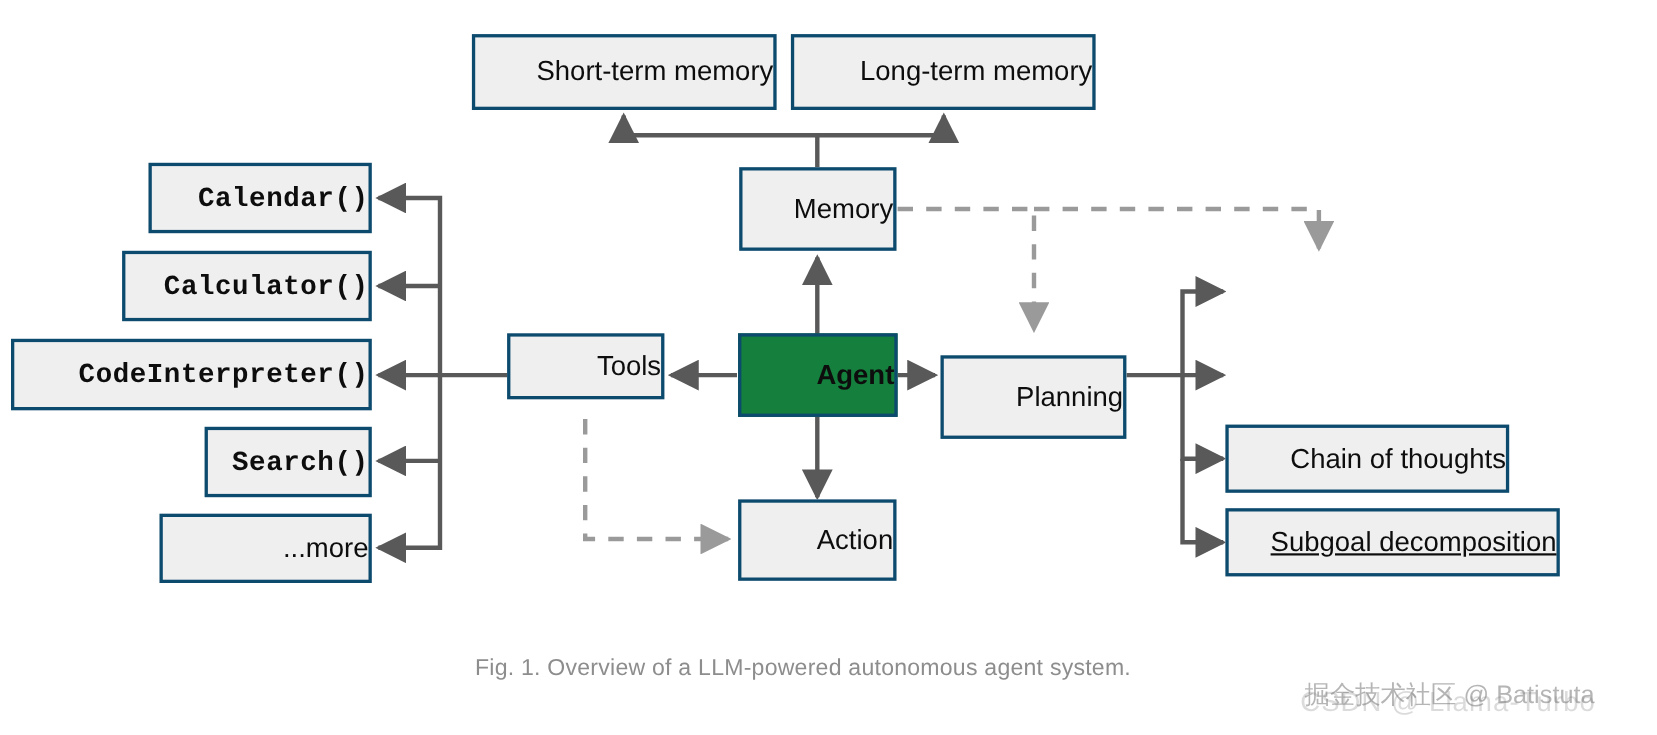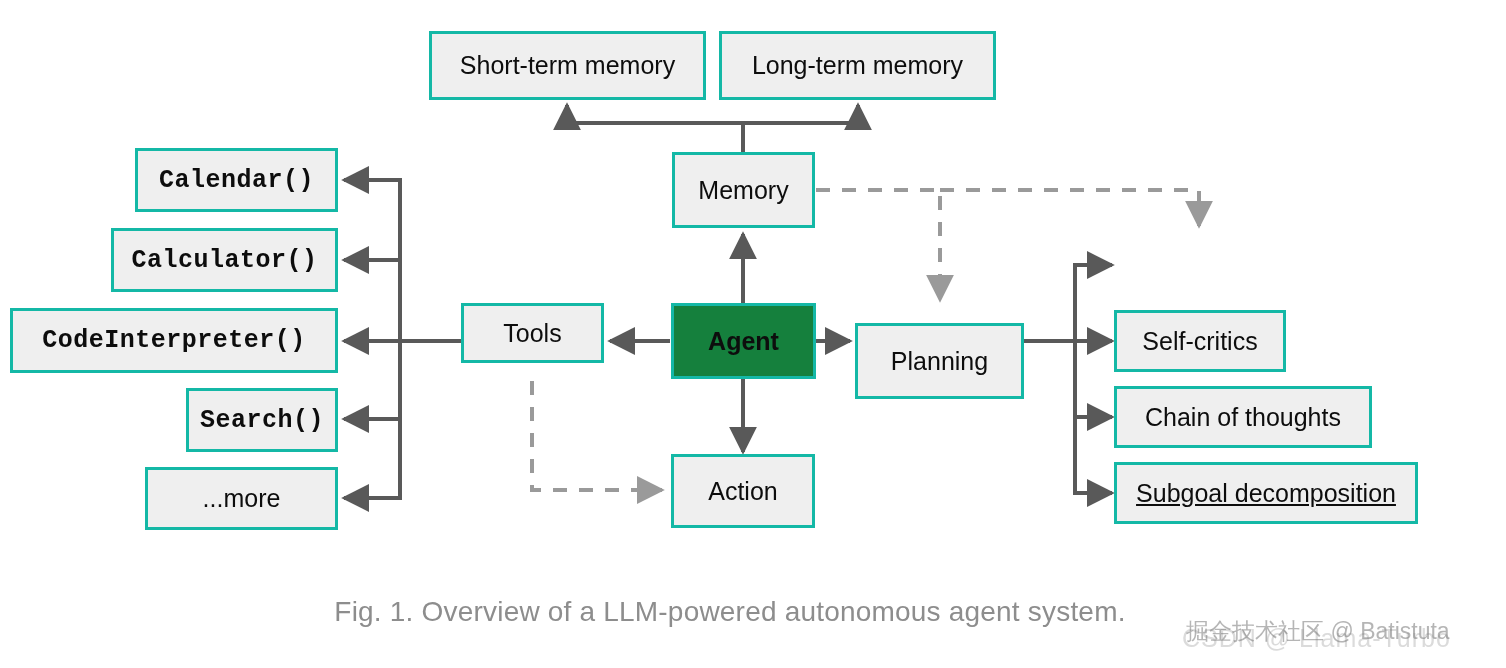--- a/index.html
+++ b/index.html
@@ -19,24 +19,24 @@
     position: absolute;
     left: 0;
     top: 0;
     width: 1506px;
     height: 668px;
   }
   .node {
     position: absolute;
     box-sizing: border-box;
     background: #efefef;
-    border: 3px solid #14b8a6;
+    border: 3px solid #0c4a6e;
     display: flex;
     align-items: center;
-    justify-content: center;
+    justify-content: flex-end;
     color: #0d0d0d;
     font-family: "Liberation Sans", sans-serif;
     font-size: 25px;
     line-height: 1;
     white-space: nowrap;
     z-index: 2;
   }
   .node.mono {
     font-family: "Liberation Mono", monospace;
     font-weight: bold;
@@ -47,21 +47,21 @@
     background: #15803d;
     font-weight: bold;
   }
   #caption {
     position: absolute;
     left: 0;
     top: 596px;
     width: 1460px;
     text-align: center;
     font-family: "Liberation Sans", sans-serif;
-    font-size: 28px;
+    font-size: 21px;
     color: #8d8d8d;
     letter-spacing: 0.2px;
     z-index: 2;
   }
   .watermark {
     position: absolute;
     z-index: 3;
     white-space: nowrap;
     font-family: "Liberation Sans", sans-serif;
     pointer-events: none;
@@ -166,23 +166,20 @@
   <div class="node mono" style="left:10px; top:308px; width:328px; height:65px;">
     <span>CodeInterpreter()</span>
   </div>
   <div class="node mono" style="left:186px; top:388px; width:152px; height:64px;">
     <span>Search()</span>
   </div>
   <div class="node" style="left:145px; top:467px; width:193px; height:63px;">
     <span>...more</span>
   </div>
 
-  <div class="node" style="left:1114px; top:310px; width:172px; height:62px;">
-    <span>Self-critics</span>
-  </div>
   <div class="node" style="left:1114px; top:386px; width:258px; height:62px;">
     <span>Chain of thoughts</span>
   </div>
   <div class="node" style="left:1114px; top:462px; width:304px; height:62px;text-decoration:underline;">
     <span>Subgoal decomposition</span>
   </div>
 
   <div id="caption">Fig. 1. Overview of a LLM-powered autonomous agent system.</div>
 
   <div class="watermark" id="wm-secondary">CSDN @ Llama-Turbo</div>

